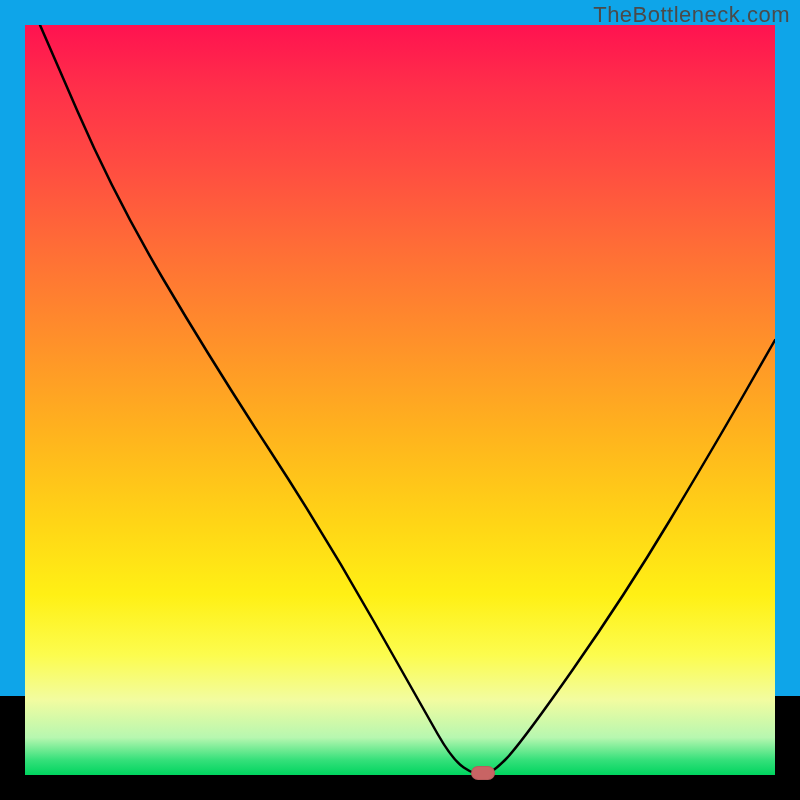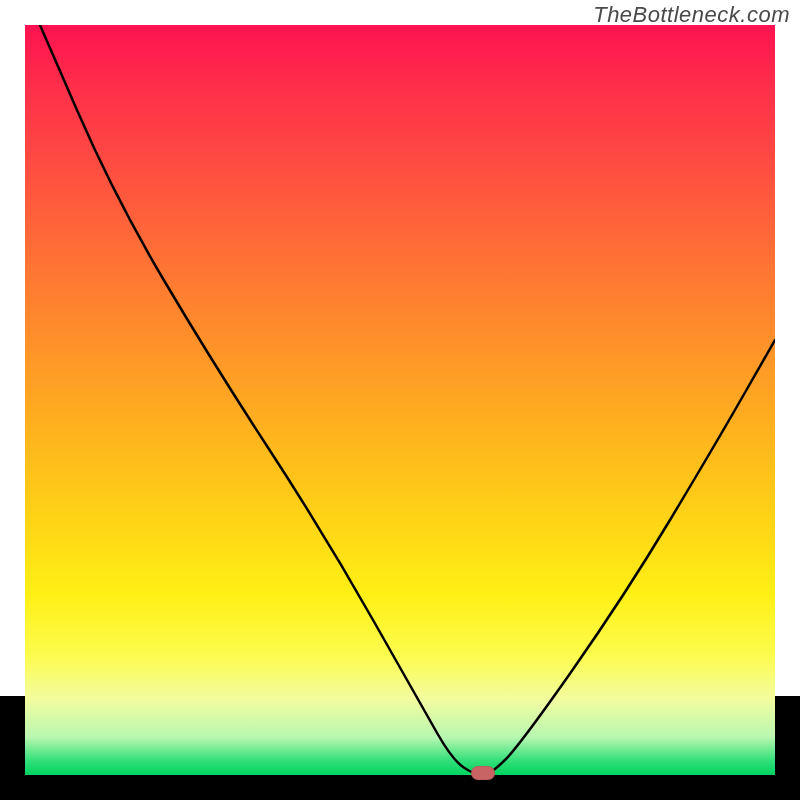--- a/index.html
+++ b/index.html
@@ -8,22 +8,21 @@
     width: 800px;
     height: 800px;
     background: #000;
     overflow: hidden;
     font-family: Arial, Helvetica, sans-serif;
   }
   .frame {
     position: relative;
     width: 800px;
     height: 696px;
-    background: #ffffff;
-    font-style: italic;
+    background: #0ea5e9;
   }
   .watermark {
     position: absolute;
     top: 2px;
     right: 10px;
     color: #4a4a4a;
     font-size: 22px;
     letter-spacing: 0.5px;
     z-index: 10;
   }

